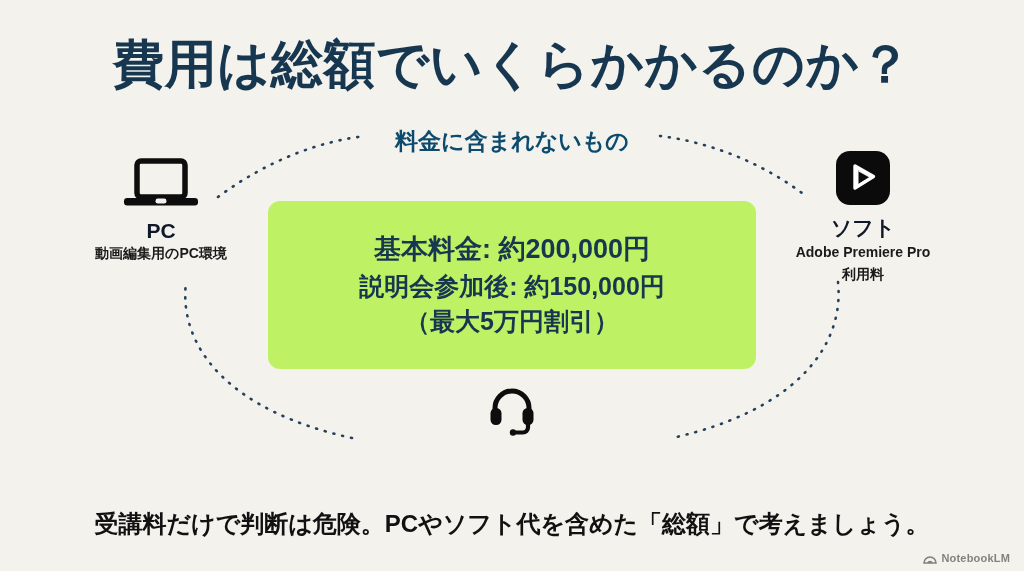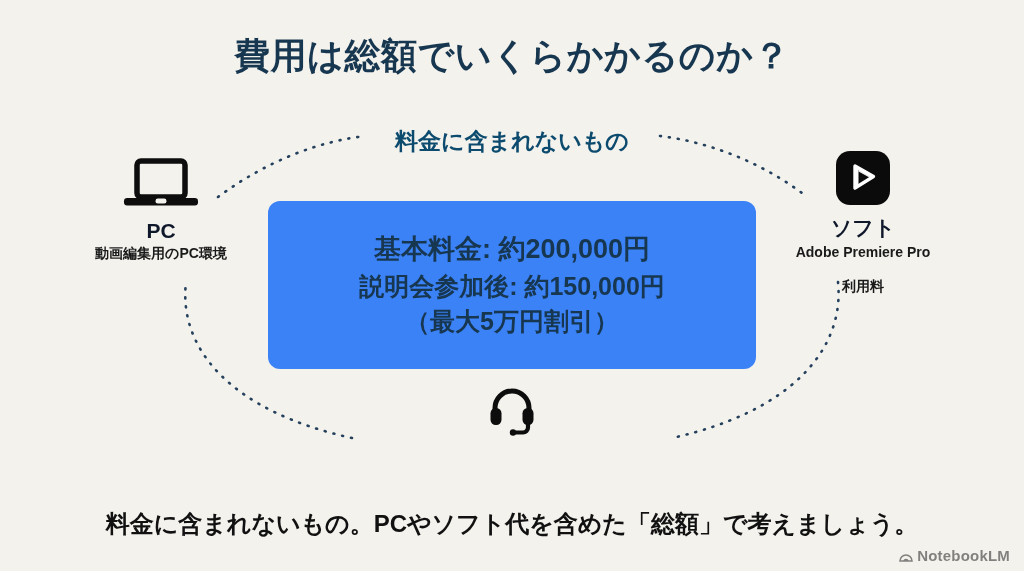--- a/index.html
+++ b/index.html
@@ -18,21 +18,21 @@
     overflow: hidden;
   }
 
   
   #title {
     position: absolute;
     left: 0;
     top: 36px;
     width: 1024px;
     text-align: center;
-    font-size: 36px;
+    font-size: 52px;
     font-weight: 700;
     letter-spacing: 0.5px;
     color: #17364F;
     line-height: 1.1;
     white-space: nowrap;
   }
 
   
   #arcs {
     position: absolute;
@@ -55,21 +55,21 @@
     white-space: nowrap;
   }
 
   
   #center-box {
     position: absolute;
     left: 268px;
     top: 201px;
     width: 488px;
     height: 168px;
-    background: #3b82f6;
+    background: #bef264;
     border-radius: 12px;
     display: flex;
     flex-direction: column;
     align-items: center;
     justify-content: center;
   }
   .box-line {
     color: #17364F;
     font-weight: 700;
     font-size: 27px;
@@ -141,21 +141,21 @@
   #watermark {
     position: absolute;
     right: 14px;
     bottom: 7px;
     display: flex;
     align-items: center;
     gap: 4px;
     opacity: 0.62;
   }
   #watermark .wm-text {
-    font-size: 15px;
+    font-size: 11px;
     font-weight: 600;
     color: #3C3C3C;
     letter-spacing: 0.2px;
   }
 </style>
 </head>
 <body>
 
 <div id="slide">
 
@@ -199,36 +199,36 @@
       <div class="app-tile">
         <svg width="34" height="34" viewBox="0 0 34 34" xmlns="http://www.w3.org/2000/svg">
           <path d="M 9 5 L 27.5 15.5 L 9 27 Z" fill="none" stroke="#FFFFFF" stroke-width="3.4" stroke-linejoin="round"></path>
           <path d="M 9 5 L 12.5 8.5 L 12.5 24 L 9 27 Z" fill="#FFFFFF"></path>
           <path d="M 12.5 8.5 L 27.5 15.5 L 24.8 17.2 L 12.5 10.6 Z" fill="#FFFFFF" opacity="0.92"></path>
         </svg>
       </div>
     </div>
     <div class="node-title">ソフト</div>
     <div class="node-desc">Adobe Premiere Pro</div>
-    <div class="node-desc" style="margin-top:16px;">利用料</div>
+    <div class="node-desc" style="margin-top:4px;">利用料</div>
   </div>
 
   <div class="node" id="node-support">
     <div class="node-icon">
       <svg width="52" height="52" viewBox="0 0 52 52" xmlns="http://www.w3.org/2000/svg">
         <path d="M 9 30 V 24 A 17 17 0 0 1 43 24 V 30" fill="none" stroke="#0D0D0D" stroke-width="5"></path>
         <rect x="4.5" y="24" width="11" height="17" rx="5.2" ry="5.2" fill="#0D0D0D"></rect>
         <rect x="36.5" y="24" width="11" height="17" rx="5.2" ry="5.2" fill="#0D0D0D"></rect>
         <path d="M 42 40 V 43.5 A 5 5 0 0 1 37 48.5 H 30" fill="none" stroke="#0D0D0D" stroke-width="4.2" stroke-linecap="round"></path>
         <circle cx="27" cy="48.5" r="3.2" fill="#0D0D0D"></circle>
       </svg>
     </div>
   </div>
 
-  <div id="bottom-caption">料金に含まれないもの。PCやソフト代を含めた「総額」で考えましょう。</div>
+  <div id="bottom-caption">受講料だけで判断は危険。PCやソフト代を含めた「総額」で考えましょう。</div>
 
   <div id="watermark">
     <svg width="14" height="12" viewBox="0 0 14 12" xmlns="http://www.w3.org/2000/svg">
       <path d="M 1 11 A 6 6 0 0 1 13 11 Z" fill="none" stroke="#3C3C3C" stroke-width="1.6"></path>
       <path d="M 4.2 11 A 2.9 2.9 0 0 1 9.8 11 Z" fill="#3C3C3C"></path>
     </svg>
     <span class="wm-text">NotebookLM</span>
   </div>
 
 </div>

